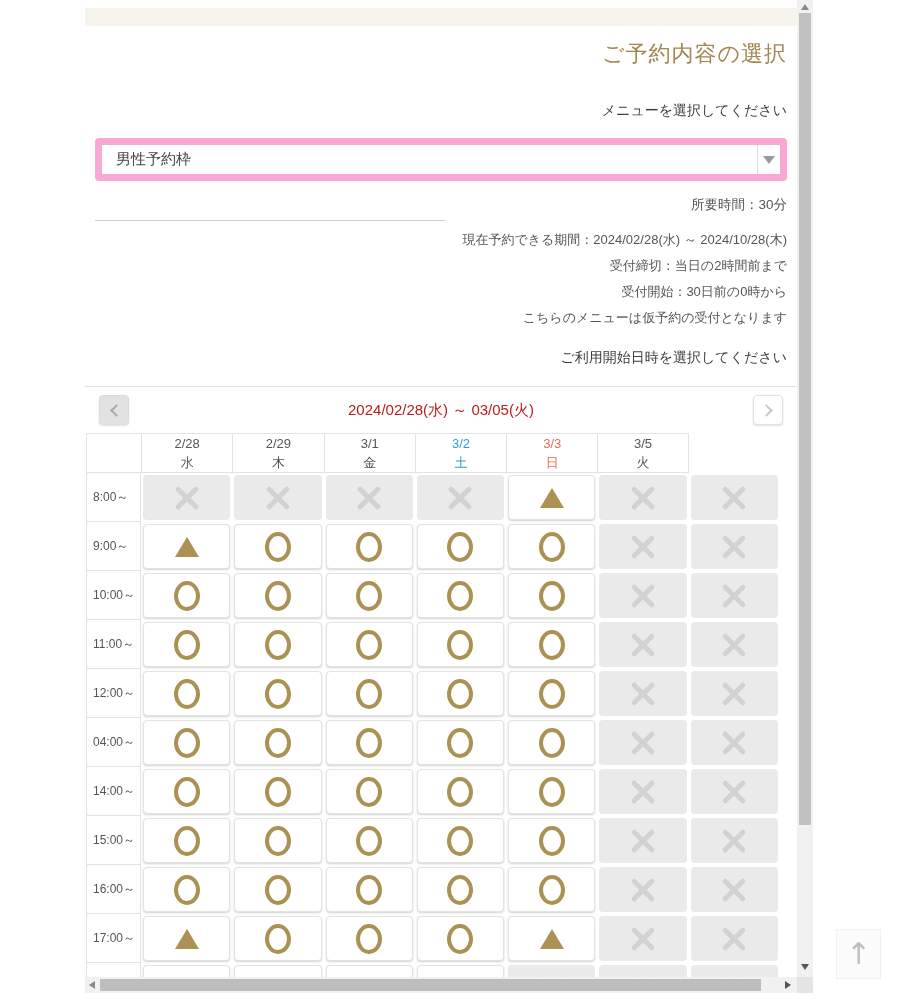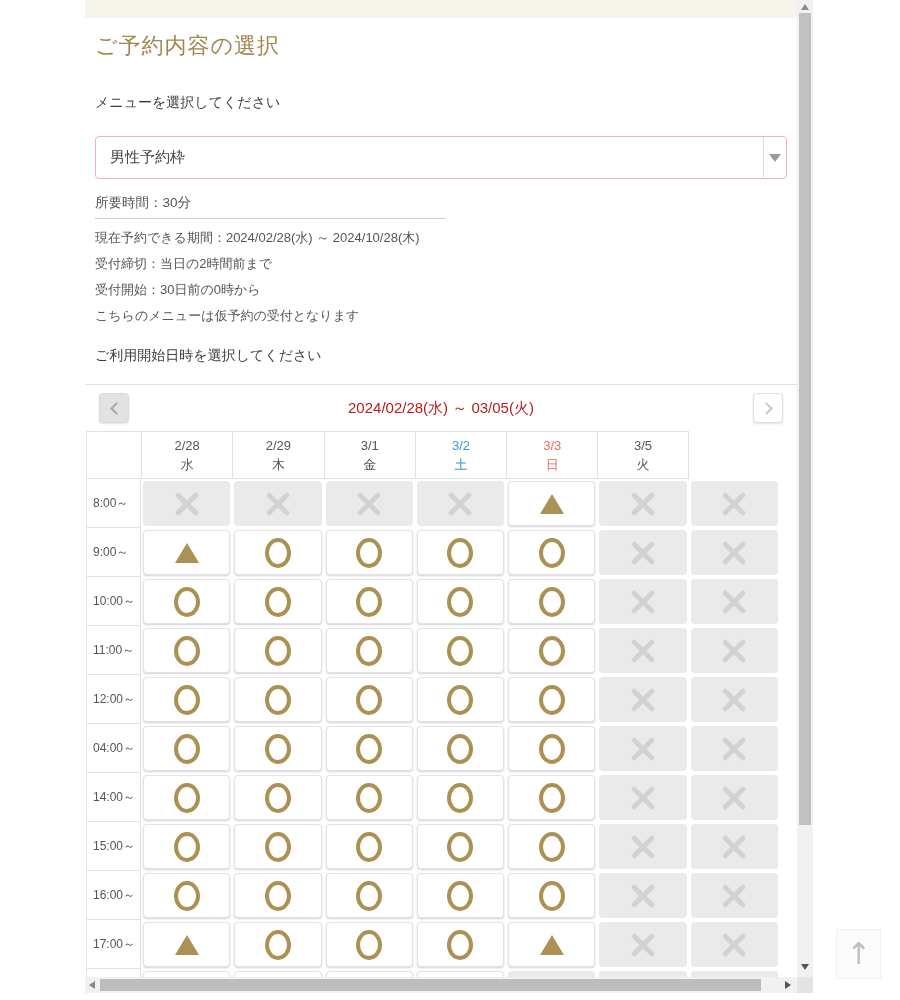--- a/index.html
+++ b/index.html
@@ -5,27 +5,27 @@
   :root{
     --accent:#a1874f; --symbol:#ab9254; --saturday:#2f9fd6; --sunday:#ee6a51;
     --border:#e2e2e2; --text:#555; --dark:#3d3d3d;
   }
   *{box-sizing:border-box;}
   html,body{margin:0;padding:0;}
   body{
     width:900px;height:1000px;position:relative;overflow:hidden;background:#fff;
     font-family:"Liberation Sans","DejaVu Sans",sans-serif;color:var(--text);
   }
-  .content{position:absolute;left:85px;top:0;width:712px;height:977px;background:#fff;overflow:hidden;}
+  .content{position:absolute;left:85px;top:8px;width:712px;height:977px;background:#fff;overflow:hidden;text-align:right;}
   .top-strip{height:18px;background:#f7f4ec;}
   .inner{padding:0 10px;}
   h1{margin:13px 0 0;font-size:22px;font-weight:400;color:var(--accent);letter-spacing:1px;}
   .sec-label{margin-top:33px;font-size:14px;font-weight:normal;color:var(--dark);}
   .select{
-    margin-top:24px;height:43px;border:1px solid #f9a8d4;border-radius:4px;background:#fff;
+    margin-top:18px;height:43px;border:7px solid #f9a8d4;border-radius:4px;background:#fff;
     display:flex;align-items:center;justify-content:space-between;cursor:pointer;
   }
   .select-value{padding-left:14px;font-size:15px;color:#444;}
   .select-arrow-zone{width:23px;align-self:stretch;border-left:1px solid #ddd;display:flex;align-items:center;justify-content:center;}
   .select-arrow{width:0;height:0;border-left:6px solid transparent;border-right:6px solid transparent;border-top:8px solid #9a9a9a;}
   .duration{margin-top:15px;font-size:13.5px;}
   .duration-rule{margin-top:6px;width:350px;height:1px;background:#ccc;}
   .notes{margin-top:6px;font-size:13px;line-height:26px;}
   .label-2{margin-top:18px;}
   .divider-full{margin-top:19px;height:1px;background:#e0e0e0;}
@@ -36,21 +36,21 @@
     box-shadow:0 1px 2px rgba(0,0,0,.12);
   }
   .nav-btn.prev{background:#e2e2e2;border-color:#dcdcdc;}
   .chev{width:9px;height:9px;border-style:solid;border-color:#c8c8c8;border-width:2px 2px 0 0;display:block;}
   .chev-left{transform:rotate(-135deg);margin-left:4px;border-color:#a8a8a8;}
   .chev-right{transform:rotate(45deg);margin-right:4px;}
   .range{font-size:15px;color:#b91c1c;}
   
   .grid{margin-left:1px;width:694px;}
   .ghead,.trow{display:grid;grid-template-columns:55px repeat(7,1fr);}
-  .ghead{height:48px;}
+  .ghead{height:40px;}
   .ghead > div{border:1px solid var(--border);border-right:none;display:flex;flex-direction:column;align-items:center;justify-content:center;line-height:19px;}
   .ghead > div:last-child{border-right:1px solid var(--border);}
   .day-head span{font-size:13px;color:#555;}
   .day-head.saturday span{color:var(--saturday);}
   .day-head.sunday span{color:var(--sunday);}
   .trow{height:49px;}
   .tcell.time{
     border:1px solid var(--border);border-top:none;border-right:1px solid var(--border);
     font-size:12px;color:#555;display:flex;align-items:center;padding-left:6px;background:#fff;
   }

